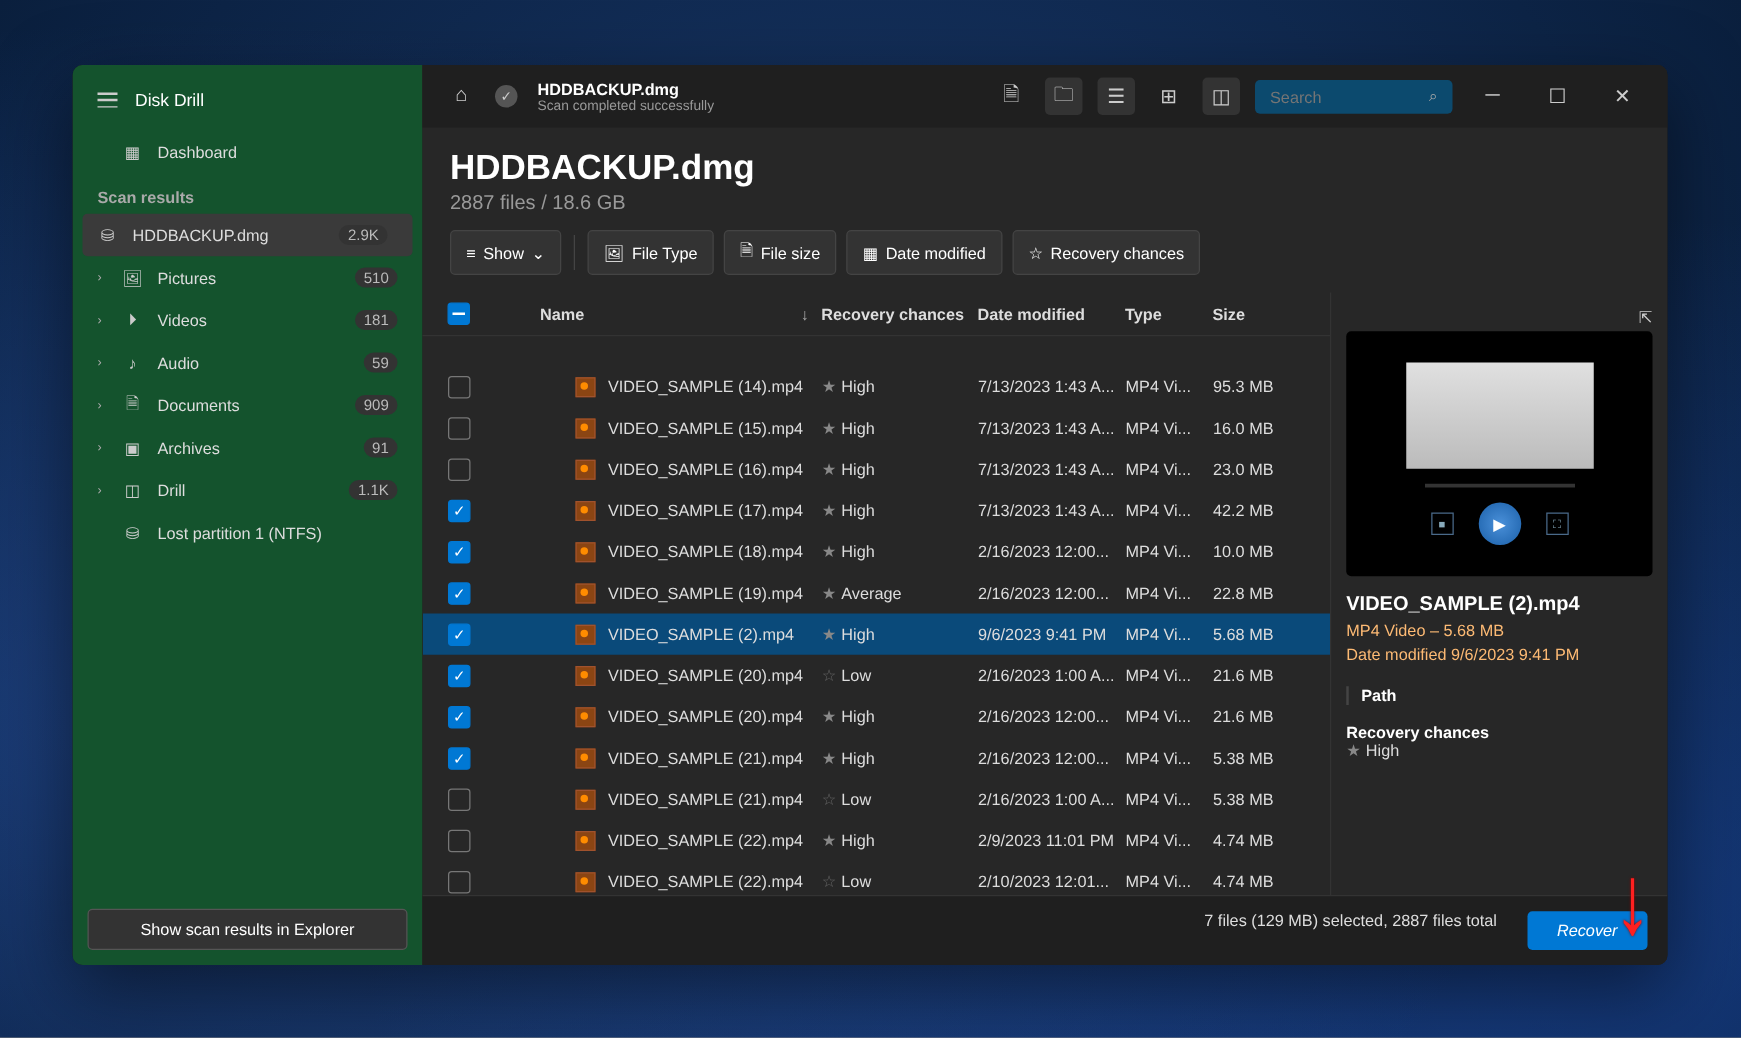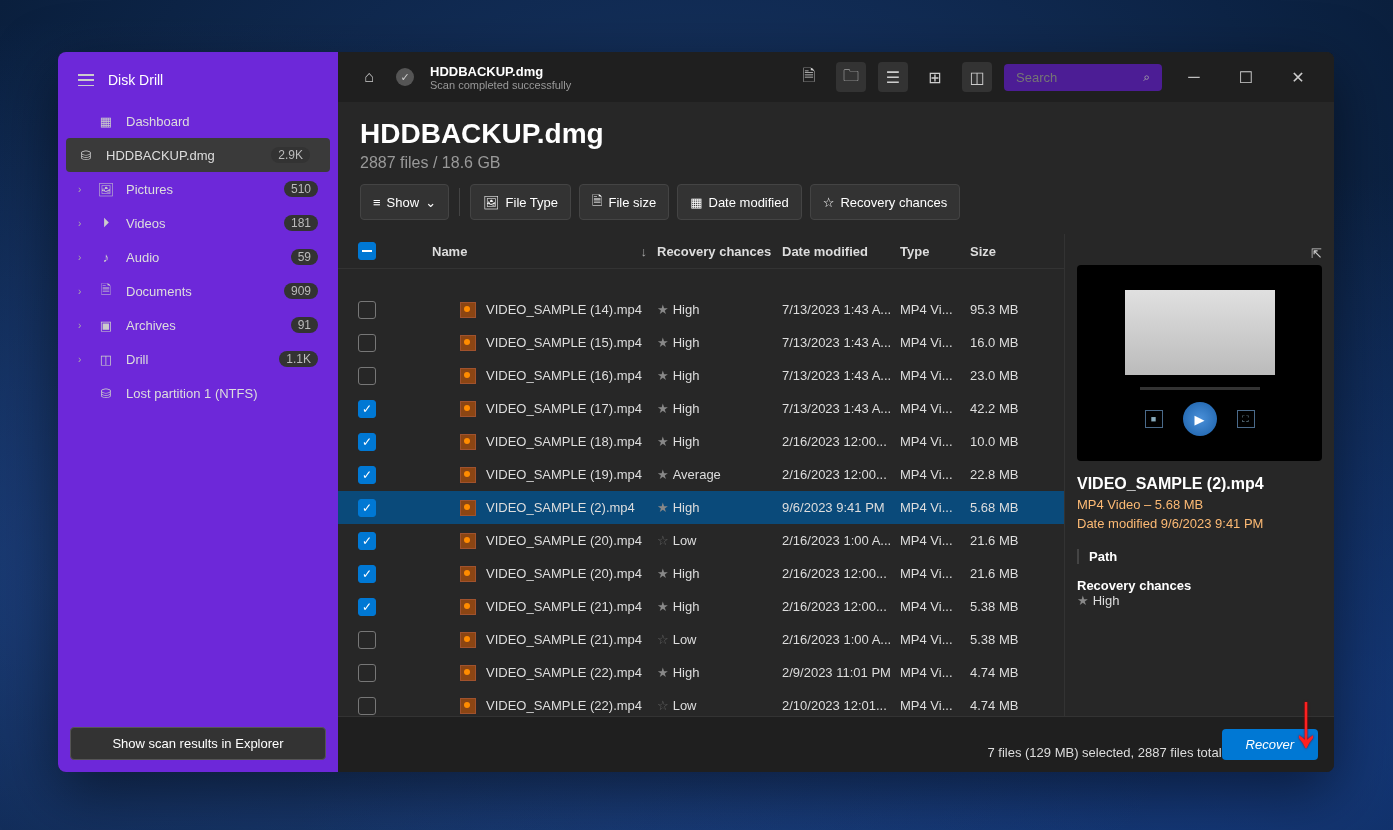--- a/index.html
+++ b/index.html
@@ -1,40 +1,40 @@
 <!DOCTYPE html>
 <html><head>
 <meta charset="utf-8">
 <style>
 * { margin:0; padding:0; box-sizing:border-box; font-family:"Segoe UI",sans-serif; }
 body { background:radial-gradient(circle at center,#1a3a6e 0%,#0a1f3d 100%); width:1393px; height:830px; position:relative; overflow:hidden; }
 .bg-swirl { position:absolute; width:200%; height:200%; top:-50%; left:-50%; background:radial-gradient(ellipse at 30% 60%,rgba(50,100,200,0.4) 0%,transparent 40%),radial-gradient(ellipse at 70% 70%,rgba(30,80,180,0.5) 0%,transparent 35%); }
 .window { position:absolute; top:52px; left:58px; width:1276px; height:720px; background:#1f1f1f; border-radius:8px; display:flex; overflow:hidden; box-shadow:0 20px 60px rgba(0,0,0,0.5); }
-.sidebar { width:280px; background:#6d28d9; display:flex; flex-direction:column; padding-top:20px; }
+.sidebar { width:280px; background:#14532d; display:flex; flex-direction:column; padding-top:20px; }
 .sb-header { display:flex; align-items:center; gap:14px; padding:0 20px 16px 20px; }
 .hamburger-icon { width:16px; height:12px; display:flex; flex-direction:column; justify-content:space-between; cursor:pointer; }
 .hamburger-icon span { height:1.5px; background:#ccc; }
 .sb-title { color:#fff; font-size:14px; }
 .sb-item { display:flex; align-items:center; padding:9px 20px; color:#ddd; font-size:13px; cursor:pointer; gap:12px; }
 .sb-item.indented { padding-left:40px; }
 .sb-item.active { background:#3a3a3a; border-radius:4px; margin:0 8px; padding-left:12px; }
 .sb-section { color:#aaa; font-size:13px; padding:12px 20px 6px 20px; font-weight:600; }
 .sb-count { margin-left:auto; font-size:12px; color:#bbb; background:#333; padding:1px 7px; border-radius:10px; }
 .chevron { width:8px; color:#aaa; font-size:10px; }
 .icon-sm { width:16px; height:16px; display:flex; align-items:center; justify-content:center; color:#ccc; }
 .sb-footer { margin-top:auto; padding:12px; }
 .sb-footer button { width:100%; background:#333; color:#fff; border:1px solid #555; padding:8px; border-radius:4px; cursor:pointer; font-size:13px; }
 .main { flex:1; background:#272727; display:flex; flex-direction:column; }
 .titlebar { display:flex; align-items:center; padding:10px 16px; gap:12px; background:#1f1f1f; }
 .tb-icon { width:30px; height:30px; display:flex; align-items:center; justify-content:center; color:#ccc; cursor:pointer; border-radius:4px; }
 .tb-icon.boxed { background:#333; }
 .tb-titles { display:flex; flex-direction:column; margin-right:auto; margin-left:4px; }
 .tb-title { color:#fff; font-size:13px; font-weight:600; }
 .tb-sub { color:#999; font-size:11px; }
-.search-box { background:#4c1d95; border-radius:4px; padding:6px 12px; display:flex; align-items:center; gap:8px; width:158px; }
+.search-box { background:#0c4a6e; border-radius:4px; padding:6px 12px; display:flex; align-items:center; gap:8px; width:158px; }
 .search-box input { background:transparent; border:none; color:#fff; font-size:13px; outline:none; width:100%; }
 .win-btn { width:40px; height:30px; display:flex; align-items:center; justify-content:center; color:#ccc; cursor:pointer; }
 .content-head { padding:16px 22px 12px 22px; }
 .page-title { color:#fff; font-size:28px; font-weight:600; }
 .page-sub { color:#999; font-size:16px; margin-top:4px; }
 .filters { display:flex; gap:8px; padding:0 22px 14px 22px; }
 .filter-btn { background:#333; color:#fff; border:1px solid #444; padding:6px 12px; border-radius:4px; cursor:pointer; font-size:13px; display:flex; align-items:center; gap:6px; }
 .filter-sep { width:1px; background:#444; margin:4px 2px; }
 .body-row { display:flex; flex:1; min-height:0; }
 .table-wrap { flex:1; display:flex; flex-direction:column; min-width:0;gap:24px; }
@@ -61,21 +61,21 @@
 .preview-img { height:196px; background:#000; border-radius:4px; margin-bottom:14px; display:flex; flex-direction:column; align-items:center; justify-content:center; position:relative; }
 .preview-thumb { width:150px; height:85px; background:linear-gradient(#e0e0e0,#bbb); margin-bottom:12px; }
 .player-controls { display:flex; align-items:center; gap:20px; }
 .play-btn { width:34px; height:34px; border-radius:50%; background:radial-gradient(#4a90d9,#1a5fa8); display:flex; align-items:center; justify-content:center; color:#fff; cursor:pointer; }
 .pc-btn { width:18px; height:18px; border:1px solid #4a6a8a; display:flex; align-items:center; justify-content:center; font-size:9px; color:#8ab; cursor:pointer; }
 .pv-name { color:#fff; font-size:16px; font-weight:600; margin-bottom:4px; }
 .pv-sub { color:#fdba74; margin-bottom:4px; }
 .pv-section { margin-top:14px; border-left:2px solid #444; padding-left:10px; }
 .pv-label { color:#fff; font-weight:600; }
 .pv-path { color:#999; font-size:12px; word-break:break-all; margin-top:2px; }
-.status-bar { display:flex; align-items:flex-end; justify-content:flex-end; padding:12px 16px; gap:0; border-top:1px solid #333; background:#1f1f1f; }
+.status-bar { display:flex; align-items:flex-start; justify-content:flex-end; padding:12px 16px; gap:24px; border-top:1px solid #333; background:#1f1f1f; }
 .status-text { color:#ddd; font-size:13px; }
 .recover-btn { background:#0078d4; color:#fff; border:none; padding:8px 24px; border-radius:4px; cursor:pointer; font-size:13px;font-style:italic; }
 .arrow-annotation { position:absolute; right:72px; bottom:76px; color:#ff2020; font-size:60px; pointer-events:none; transform:scaleY(1.3); text-shadow:0 0 2px #800; }
 .sort-arrow { margin-left:auto; margin-right:10px; color:#aaa; }
 </style>
 </head>
 <body>
 <div class="bg-swirl"></div>
 
 <div class="window">
@@ -86,20 +86,21 @@
           <span></span>
           <span></span>
           <span></span>
         </div>
       <div class="sb-title">Disk Drill</div>
     </div>
     <div class="sb-item indented">
       <span class="icon-sm">▦</span>
       <span>Dashboard</span>
     </div>
+    <div class="sb-section">Scan results</div>
     <div class="sb-item active">
       <span class="icon-sm">⛁</span>
       <span>HDDBACKUP.dmg</span>
       <span class="sb-count">2.9K</span>
     </div>
     <div class="sb-item">
       <span class="chevron">›</span>
       <span class="icon-sm">🖼</span>
       <span>Pictures</span>
       <span class="sb-count">510</span>

